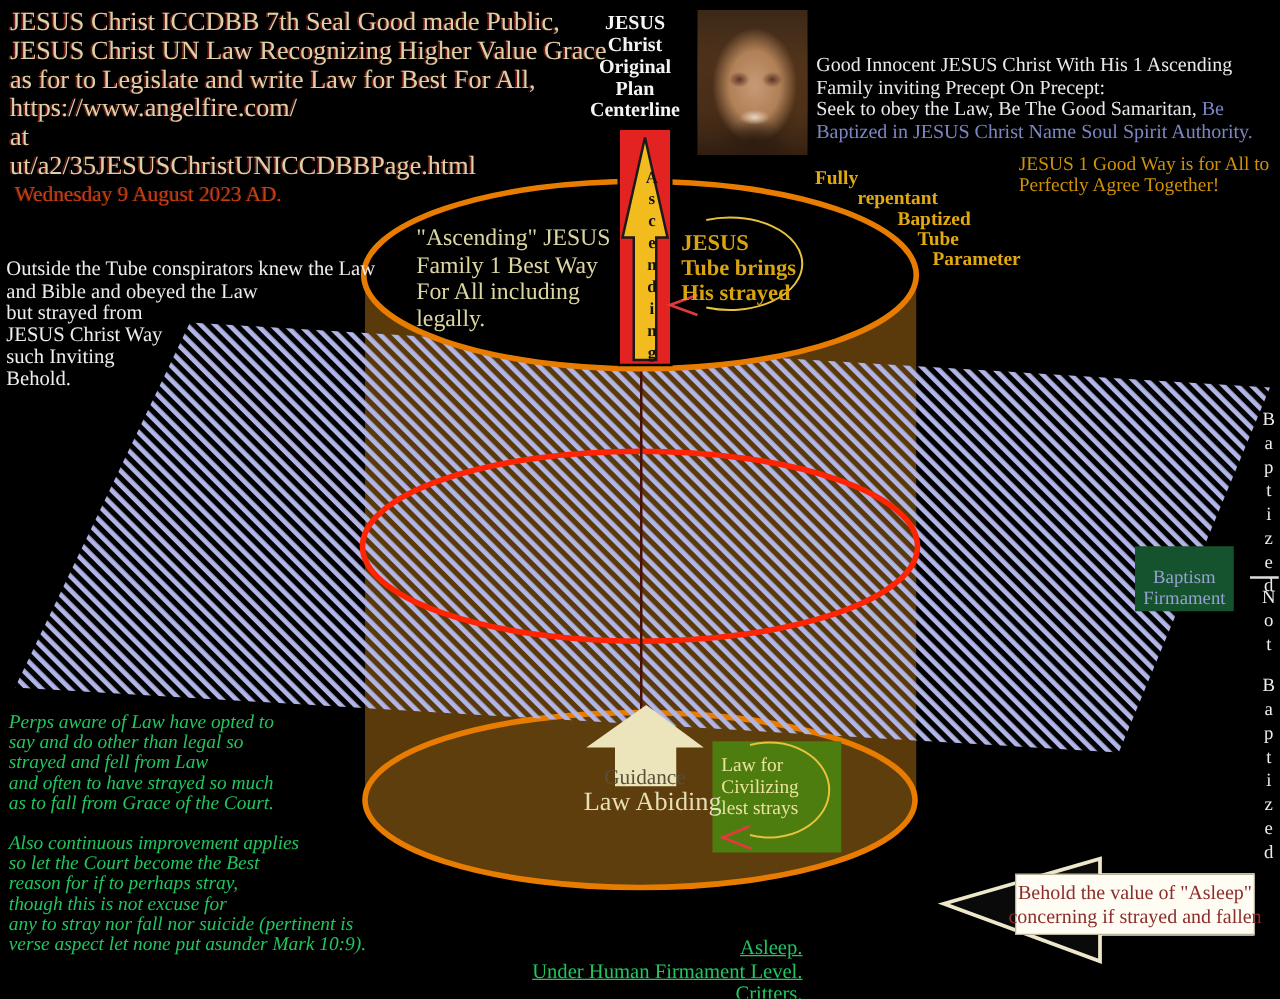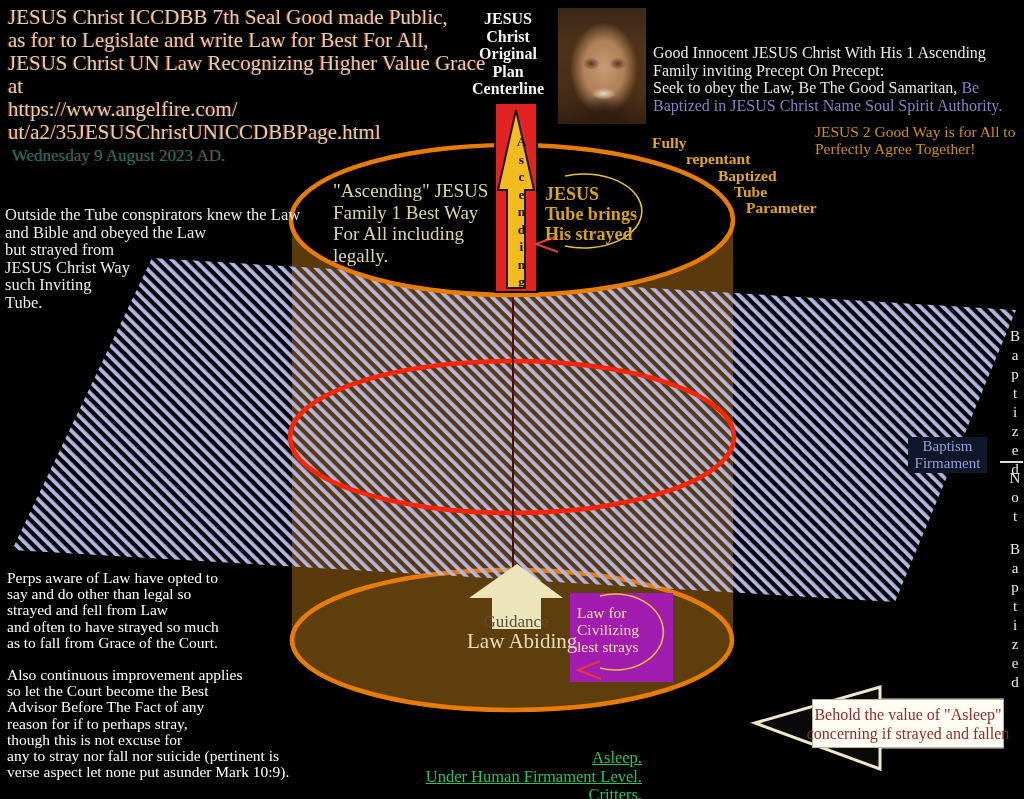--- a/index.html
+++ b/index.html
@@ -5,21 +5,21 @@
   html,body{margin:0;padding:0;background:#000;}
   .stage{position:relative;width:1024px;height:799px;background:#000;overflow:hidden;
          font-family:"Liberation Serif","DejaVu Serif",serif;}
   .abs{position:absolute;}
   svg{position:absolute;left:0;top:0;}
   #base-svg{z-index:0;}
   #overlay-svg{z-index:2;pointer-events:none;}
   .txt{position:absolute;z-index:3;white-space:nowrap;}
   .heading{left:8px;top:6px;font-size:21px;line-height:23px;color:#d9d3a6;
            text-shadow:-1.4px 0 0 rgba(190,40,40,.55);}
-  .date{left:12px;top:146px;font-size:17px;color:#0f766e;text-shadow:-1px 0 0 rgba(190,40,40,.45);}
+  .date{left:12px;top:146px;font-size:17px;color:#c2410c;text-shadow:-1px 0 0 rgba(190,40,40,.45);}
   .centerline-label{left:454px;top:10px;width:108px;text-align:center;font-weight:bold;
                     font-size:16px;line-height:17.5px;color:#f4f4f4;}
   .portrait{left:558px;top:8px;width:88px;height:116px;z-index:1;
     background:
       radial-gradient(ellipse 12px 9px at 38% 48%, #5a3326 0%, rgba(90,51,38,0) 70%),
       radial-gradient(ellipse 12px 9px at 68% 48%, #5a3326 0%, rgba(90,51,38,0) 70%),
       radial-gradient(ellipse 16px 8px at 52% 74%, #e8d6c0 0%, rgba(232,214,192,0) 75%),
       radial-gradient(ellipse 26px 26px at 52% 92%, #2e1c10 0%, rgba(46,28,16,0) 85%),
       radial-gradient(ellipse 34px 46px at 52% 52%, #c79a76 0%, #b08057 60%, rgba(176,128,87,0) 100%),
       radial-gradient(ellipse 30px 60px at 8% 55%, #4a2e18 0%, rgba(74,46,24,0) 90%),
@@ -29,36 +29,36 @@
   .blue{color:#7d86c4;}
   .agree{left:815px;top:124px;font-size:15.5px;line-height:16.5px;color:#cf9207;}
   .tube-param{left:652px;top:135px;font-weight:bold;font-size:15.5px;line-height:16.3px;color:#e3a912;}
   .tube-param div:nth-child(2){padding-left:34px;}
   .tube-param div:nth-child(3){padding-left:66px;}
   .tube-param div:nth-child(4){padding-left:82px;}
   .tube-param div:nth-child(5){padding-left:94px;}
   .asc-family{left:333px;top:180px;font-size:19px;line-height:21.5px;color:#dcd6a2;}
   .tube-brings{left:545px;top:184px;font-weight:bold;font-size:18px;line-height:20px;color:#d9a411;}
   .outside{left:5px;top:206px;font-size:16.5px;line-height:17.5px;color:#ededed;}
-  .perps{left:7px;top:570px;font-size:15.5px;line-height:16.2px;color:#ffffff;}
+  .perps{left:7px;top:570px;font-size:15.5px;line-height:16.2px;color:#22c55e;font-style:italic;}
   .perps .gap{height:16px;}
-  .baptism-box{left:908px;top:437px;width:79px;padding:1px 0 2px;background:#0f172a;z-index:1;
+  .baptism-box{left:908px;top:437px;width:79px;padding:17px 0 2px;background:#14532d;z-index:1;
                text-align:center;font-size:15px;line-height:16.5px;color:#96a0d2;}
   .vert{writing-mode:vertical-rl;text-orientation:upright;letter-spacing:3px;
         font-size:15px;color:#ececec;}
   .rail-top{left:1006px;top:328px;}
   .rail-divider{left:1000px;top:461px;width:23px;height:2px;background:#ddd;z-index:3;}
   .rail-not{left:1006px;top:470px;}
   .rail-bot{left:1006px;top:541px;}
   .asc-letters{left:504px;top:134px;width:25px;text-align:center;z-index:3;
                writing-mode:vertical-rl;text-orientation:upright;letter-spacing:2.5px;
                font-size:13.5px;font-weight:bold;color:#111;}
   .guidance-label{left:478px;top:580px;width:76px;text-align:center;font-size:17px;color:#55503a;margin-top:32px;}
   .law-abiding{left:467px;top:629px;font-size:21px;color:#e7dfb6;}
-  .law-box{left:570px;top:593px;width:103px;height:89px;background:#a21caf;z-index:1;
+  .law-box{left:570px;top:593px;width:103px;height:89px;background:#4d7c0f;z-index:1;
            padding:4px;box-sizing:border-box;}
   .law-box .inner{position:absolute;left:7px;top:11px;font-size:15.5px;line-height:17px;color:#ebe29b;}
   .asleep{left:382px;top:749px;width:260px;text-align:right;
           font-size:16.5px;line-height:18.5px;color:#22c55e;}
   .asleep div{text-decoration:underline;}
   .behold-label{left:812px;top:699px;width:192px;height:49px;background:#fffdf3;border:1px solid #b9b29a;
                 z-index:1;display:flex;flex-direction:column;justify-content:center;align-items:center;
                 font-size:16px;line-height:19px;color:#8c2c2c;box-sizing:border-box;white-space:nowrap;}
 </style>
 </head>
@@ -116,24 +116,24 @@
 
   <svg id="overlay-svg" width="1024" height="799" viewBox="0 0 1024 799">
     <path d="M565,176 A58,37 0 1 1 565,246" fill="none" stroke="#e8c23a" stroke-width="1.6"></path>
     <path d="M558,236 L536,244 L558,252" fill="none" stroke="#e23a3a" stroke-width="2.2"></path>
     <path d="M600,596 A48,38 0 1 1 600,668" fill="none" stroke="#e8c23a" stroke-width="1.6"></path>
     <path d="M600,661 L578,670 L601,679" fill="none" stroke="#e23a3a" stroke-width="2.2"></path>
   </svg>
 
   <div class="txt heading">
     <div>JESUS Christ ICCDBB 7th Seal Good made Public,</div>
+    <div>JESUS Christ UN Law Recognizing Higher Value Grace</div>
     <div>as for to Legislate and write Law for Best For All,</div>
-    <div>JESUS Christ UN Law Recognizing Higher Value Grace</div>
+    <div>https://www.angelfire.com/</div>
     <div>at</div>
-    <div>https://www.angelfire.com/</div>
     <div>ut/a2/35JESUSChristUNICCDBBPage.html</div>
   </div>
 
   <div class="txt date">Wednesday 9 August 2023 AD.</div>
 
   <div class="txt centerline-label">
     <div>JESUS</div>
     <div>Christ</div>
     <div>Original</div>
     <div>Plan</div>
@@ -141,21 +141,21 @@
   </div>
 
   <div class="txt top-right">
     <div>Good Innocent JESUS Christ With His 1 Ascending</div>
     <div>Family inviting Precept On Precept:</div>
     <div><span>Seek to obey the Law, Be The Good Samaritan, </span><span class="blue">Be</span></div>
     <div class="blue">Baptized in JESUS Christ Name Soul Spirit Authority.</div>
   </div>
 
   <div class="txt agree">
-    <div>JESUS 2 Good Way is for All to</div>
+    <div>JESUS 1 Good Way is for All to</div>
     <div>Perfectly Agree Together!</div>
   </div>
 
   <div class="txt tube-param">
     <div>Fully</div>
     <div>repentant</div>
     <div>Baptized</div>
     <div>Tube</div>
     <div>Parameter</div>
   </div>
@@ -174,33 +174,32 @@
   </div>
 
   <div class="abs asc-letters">Ascending</div>
 
   <div class="txt outside">
     <div>Outside the Tube conspirators knew the Law</div>
     <div>and Bible and obeyed the Law</div>
     <div>but strayed from</div>
     <div>JESUS Christ Way</div>
     <div>such Inviting</div>
-    <div>Tube.</div>
+    <div>Behold.</div>
   </div>
 
   <div class="txt perps">
     <div>Perps aware of Law have opted to</div>
     <div>say and do other than legal so</div>
     <div>strayed and fell from Law</div>
     <div>and often to have strayed so much</div>
     <div>as to fall from Grace of the Court.</div>
     <div class="gap"></div>
     <div>Also continuous improvement applies</div>
     <div>so let the Court become the Best</div>
-    <div>Advisor Before The Fact of any</div>
     <div>reason for if to perhaps stray,</div>
     <div>though this is not excuse for</div>
     <div>any to stray nor fall nor suicide (pertinent is</div>
     <div>verse aspect let none put asunder Mark 10:9).</div>
   </div>
 
   <div class="abs vert rail-top">Baptized</div>
   <div class="abs rail-divider"></div>
   <div class="abs vert rail-not">Not</div>
   <div class="abs vert rail-bot">Baptized</div>

